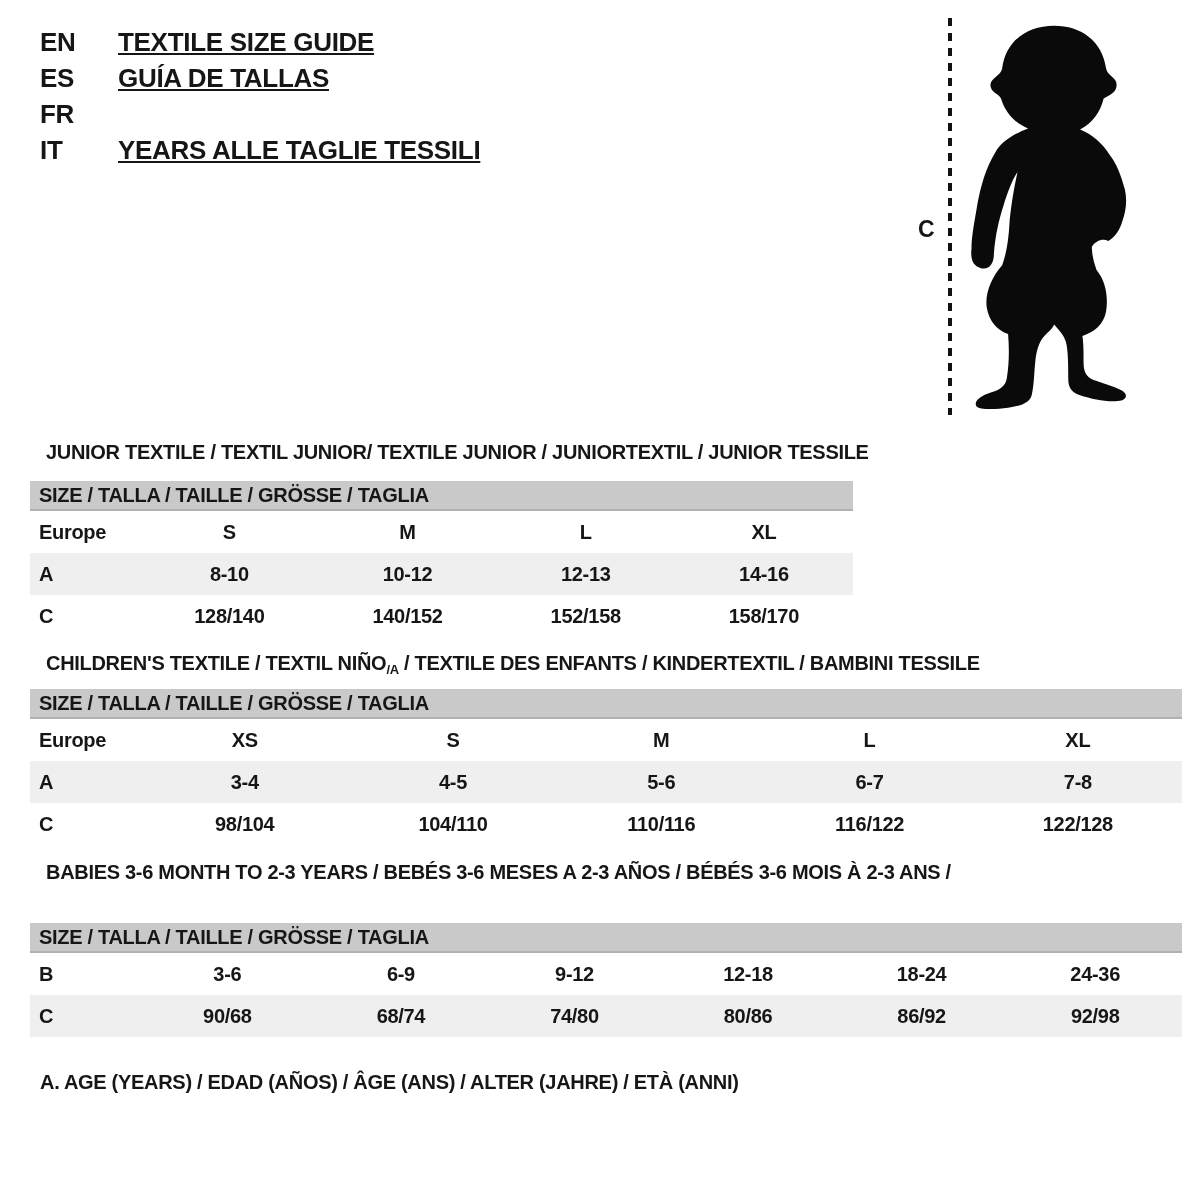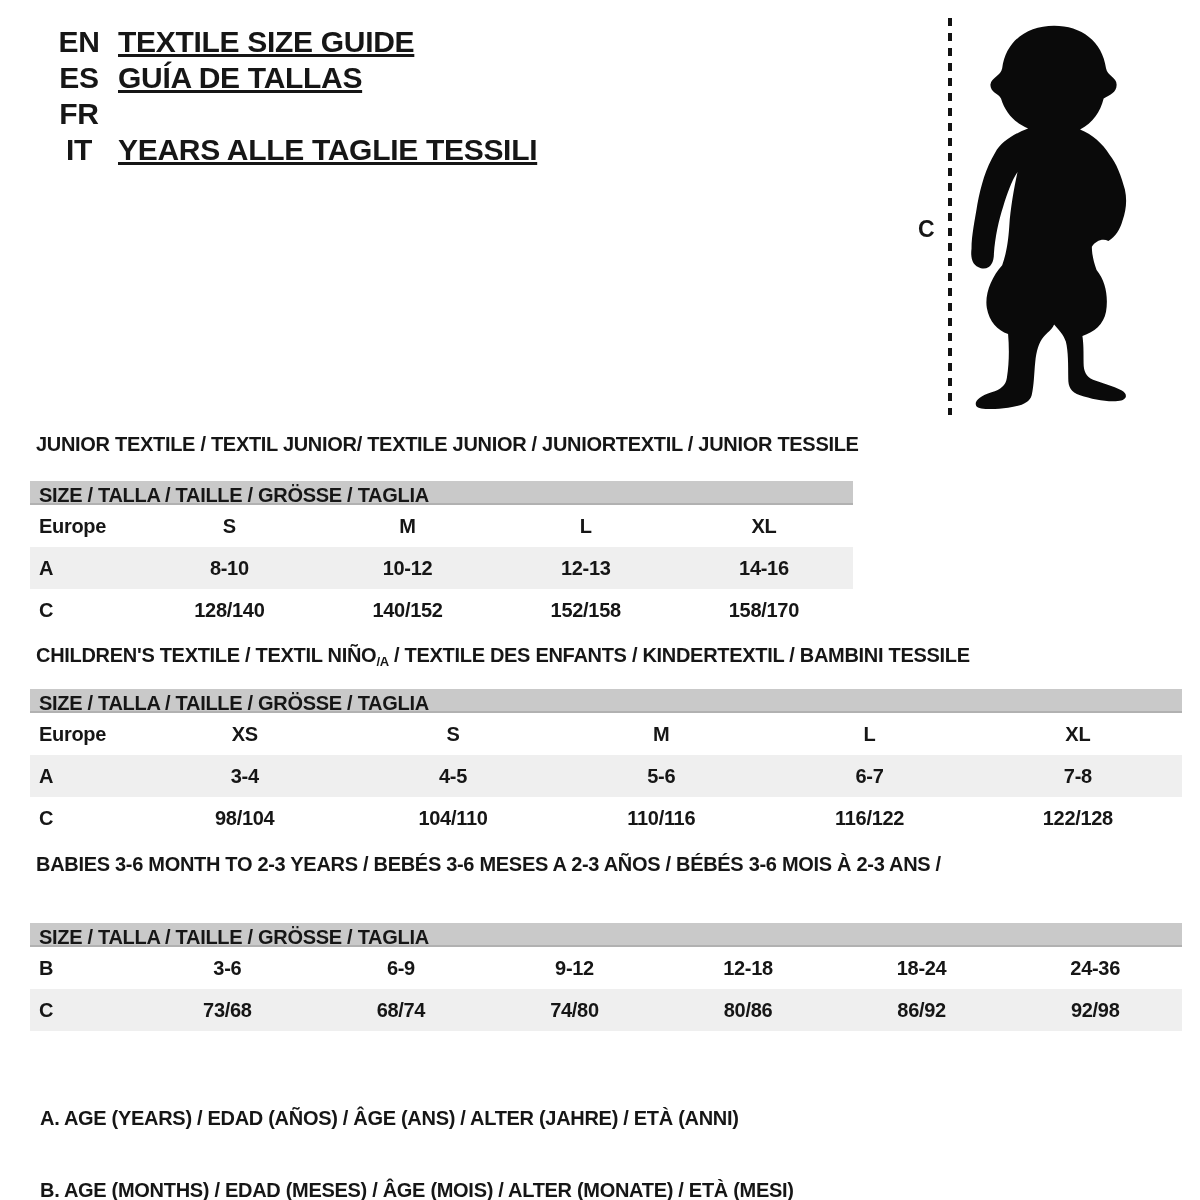--- a/index.html
+++ b/index.html
@@ -7,36 +7,36 @@
   body {
     position:relative;
     font-family:"Liberation Sans", sans-serif;
     font-weight:700;
     color:#161616;
     letter-spacing:-0.3px;
   }
 
   
   .lang-block { position:absolute; left:40px; top:24px; }
-  .lang-row { display:flex; height:36px; align-items:center; font-size:30px;text-align:center; }
+  .lang-row { display:flex; height:36px; align-items:center; font-size:26px; }
   .lang-code { width:78px; }
   .lang-title { white-space:nowrap;text-decoration:underline; }
 
   
   .figure { position:absolute; left:880px; top:8px; width:310px; height:420px; }
   .figure svg { display:block; }
   .height-label { position:absolute; left:38px; top:208px; font-size:23px; }
 
   
-  .section-title { position:absolute; left:36px; font-size:20px; white-space:nowrap; }
+  .section-title { position:absolute; left:46px; font-size:20px; white-space:nowrap;margin-top:8px; }
   .sub-a { font-size:13px; vertical-align:-4px; }
 
   .table-wrap { position:absolute; left:30px; }
   .size-header {
-    height:24px; line-height:29px;
+    height:30px; line-height:29px;
     background:#c9c9c9;
     border-bottom:2px solid #b1b1b1;
     padding-left:9px;
     font-size:20px;
   }
   table.size-table { width:100%; border-collapse:collapse; table-layout:fixed; }
   table.size-table td {
     height:42px; text-align:center; vertical-align:middle;
     font-size:20px; font-weight:700; padding:0;
   }
@@ -44,21 +44,21 @@
   table.size-table tr:nth-child(2) td { background:#efefef; }
   .t-junior { width:823px; }
   .t-wide   { width:1152px; }
   .t-junior td:first-child { width:13.4%; }
   .t-wide   td:first-child { width:9.6%; }
 
   .babies-title { line-height:36px; }
 
   
   .footnotes { position:absolute; left:40px; top:1064px; }
-  .footnote { height:36px; line-height:36px; font-size:20px; white-space:nowrap;margin-top:36px; }
+  .footnote { height:36px; line-height:36px; font-size:20px; white-space:nowrap; }
 </style>
 </head>
 <body>
 
 <div class="lang-block">
   <div class="lang-row">
     <span class="lang-code">EN</span>
     <span class="lang-title">TEXTILE SIZE GUIDE</span>
   </div>
   <div class="lang-row">
@@ -204,27 +204,26 @@
           <td>B</td>
           <td>3-6</td>
           <td>6-9</td>
           <td>9-12</td>
           <td>12-18</td>
           <td>18-24</td>
           <td>24-36</td>
         </tr>
         <tr>
           <td>C</td>
-          <td>73/68</td>
+          <td>90/68</td>
           <td>68/74</td>
           <td>74/80</td>
           <td>80/86</td>
           <td>86/92</td>
           <td>92/98</td>
         </tr>
       </tbody>
   </table>
 </div>
 
 <div class="footnotes">
   <div class="footnote">A. AGE (YEARS) / EDAD (AÑOS) / ÂGE (ANS) / ALTER (JAHRE) / ETÀ (ANNI)</div>
-  <div class="footnote">B. AGE (MONTHS) / EDAD (MESES) / ÂGE (MOIS) / ALTER (MONATE) / ETÀ (MESI)</div>
 </div>
 
 </body></html>

